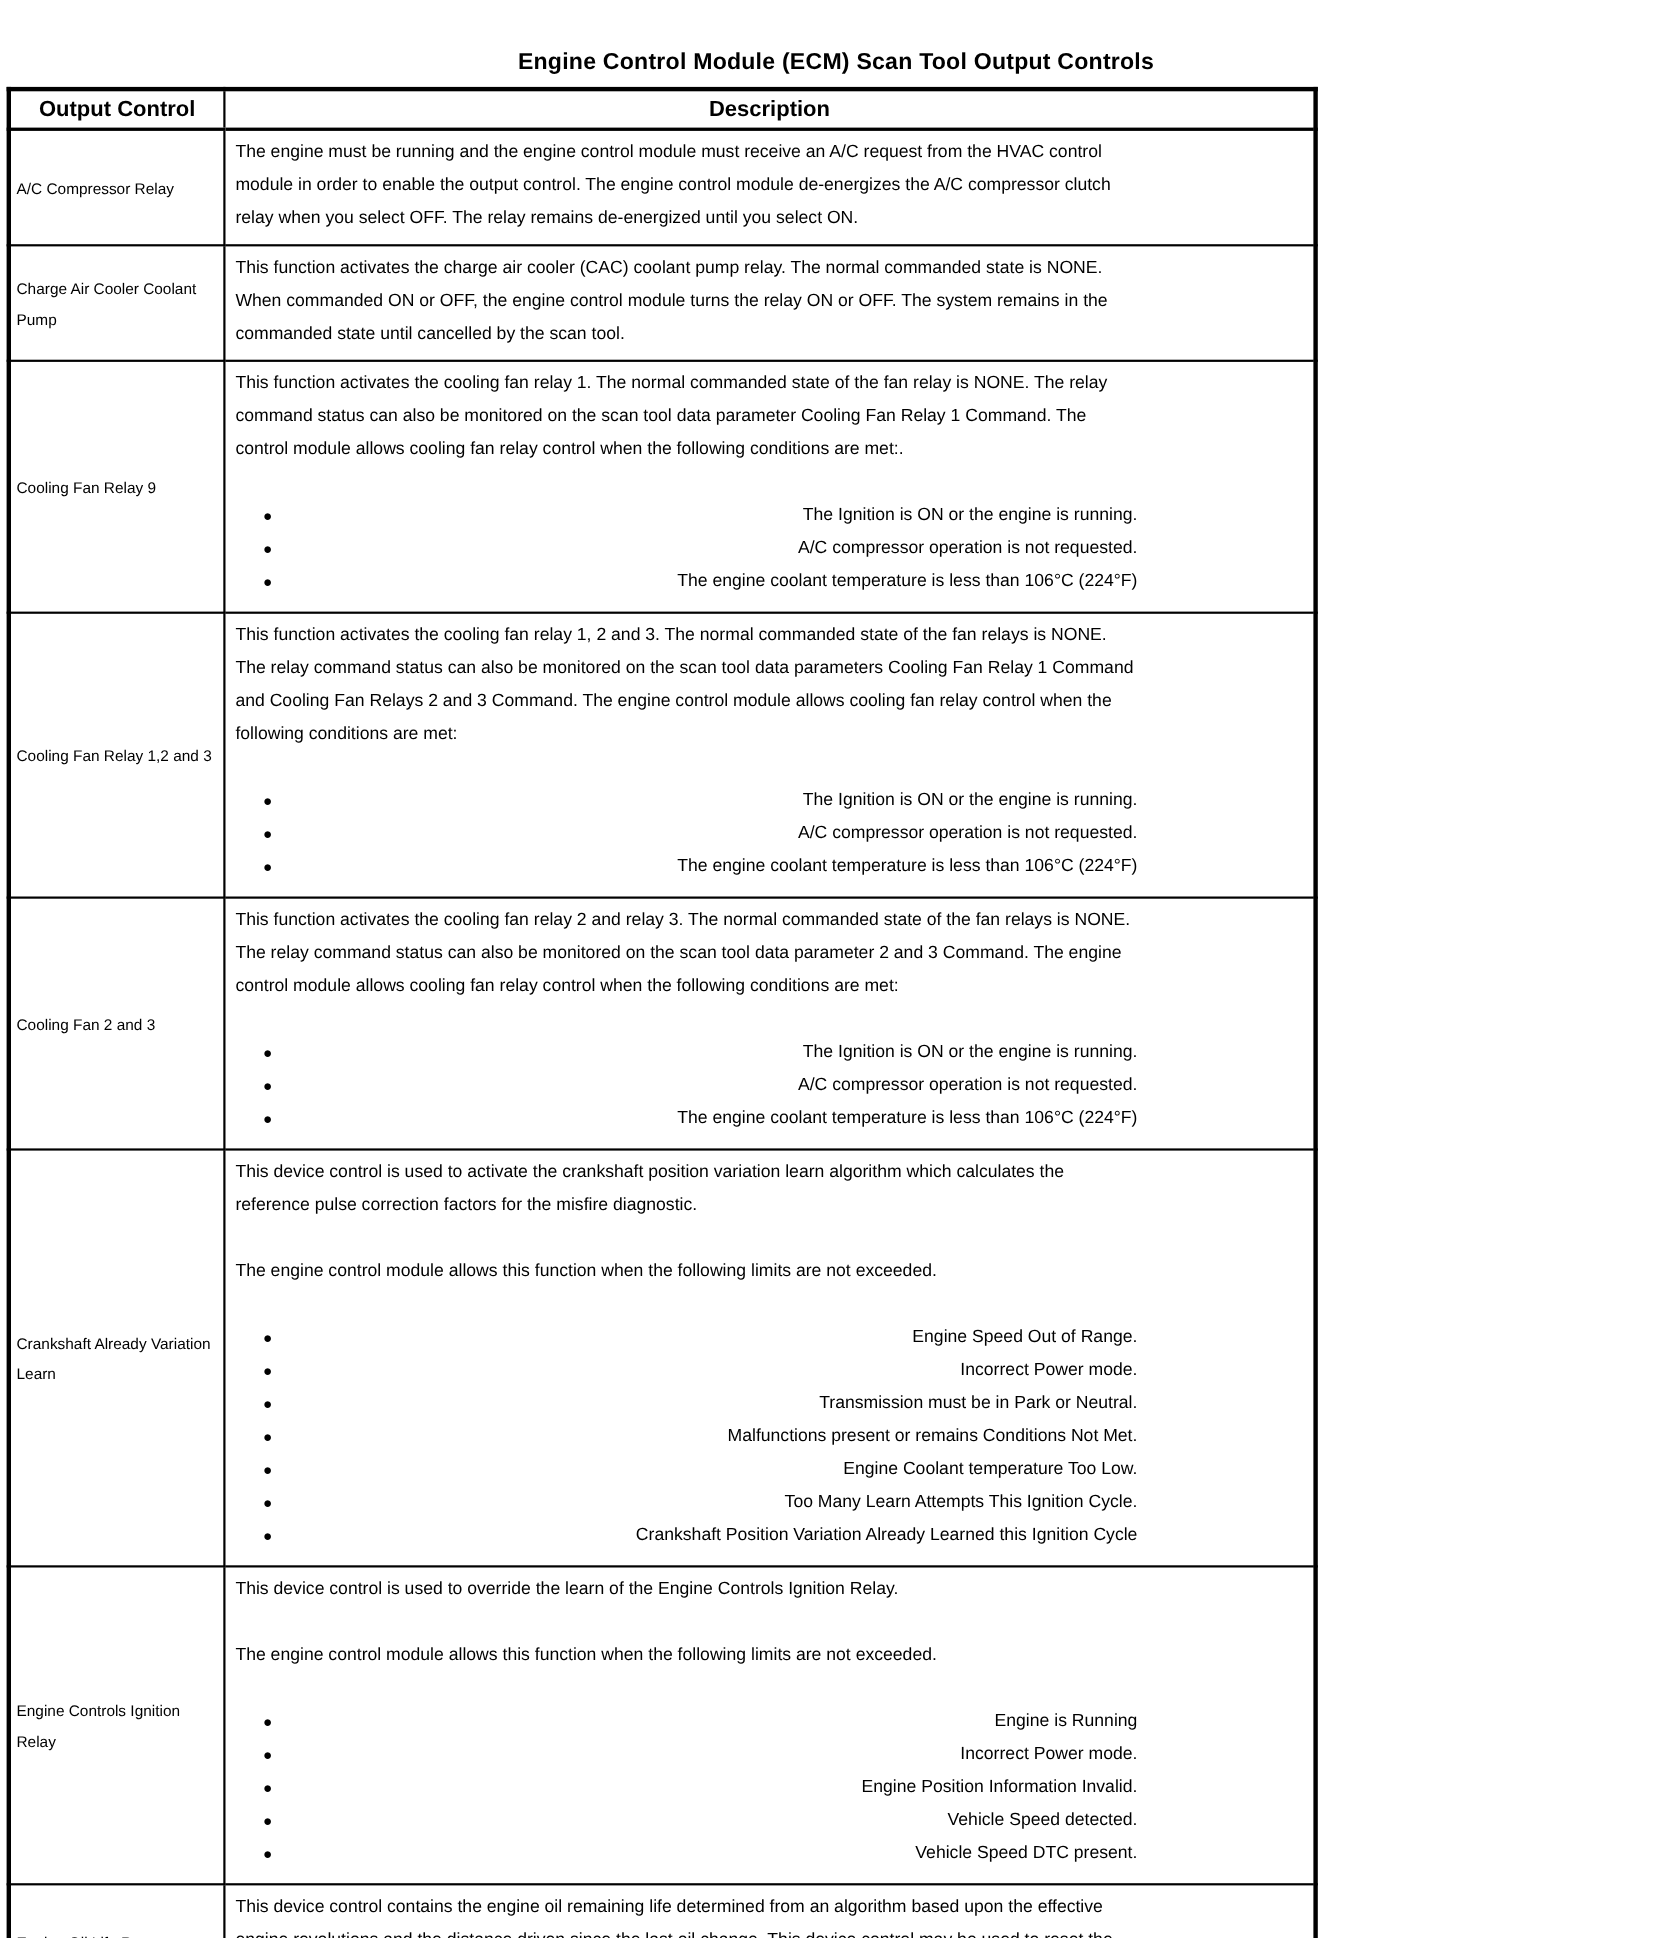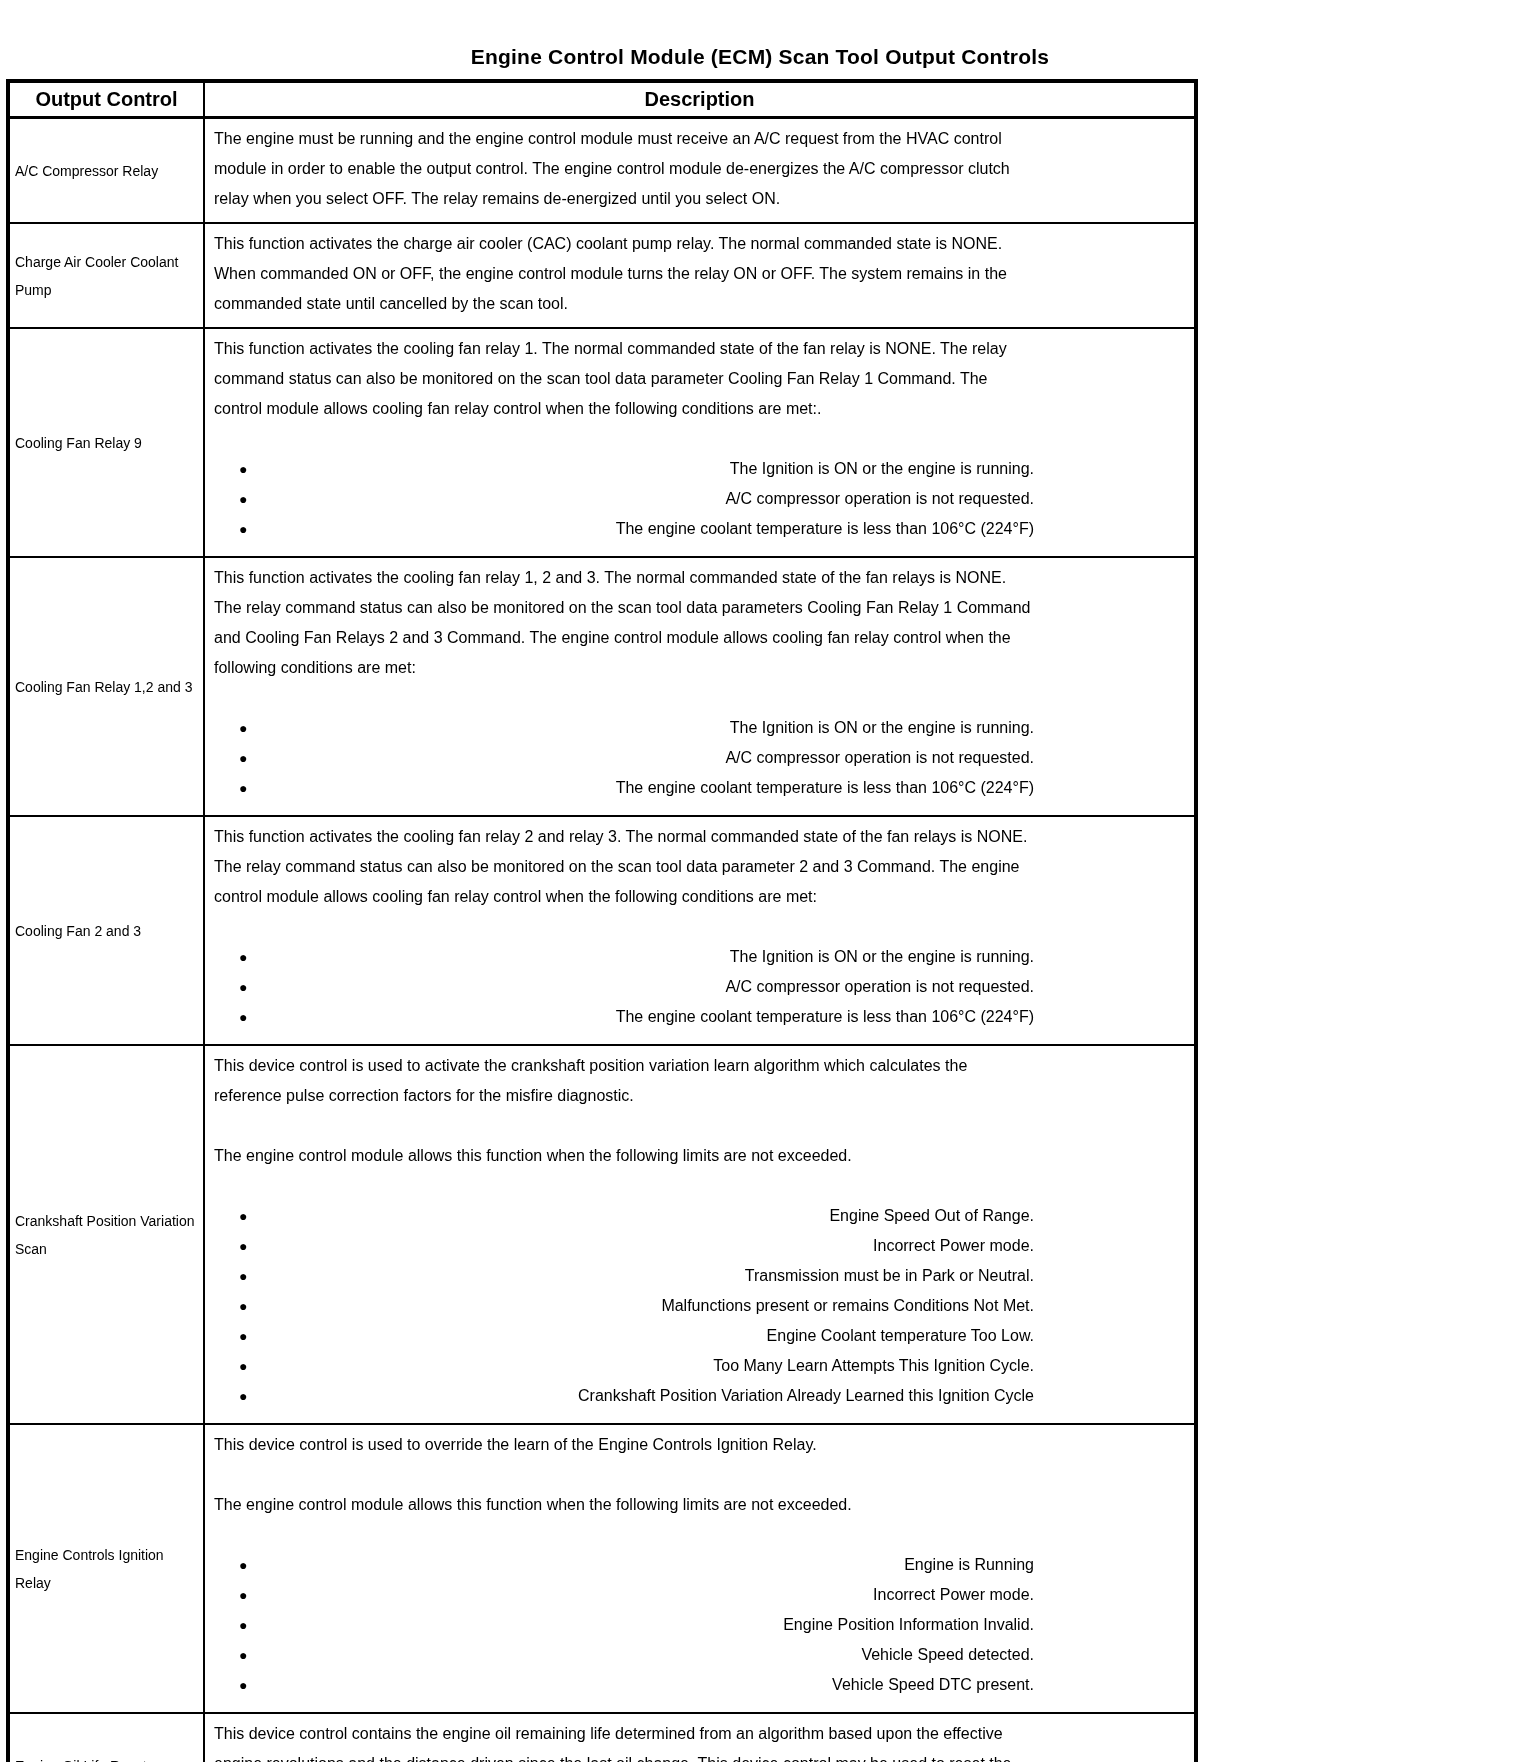--- a/index.html
+++ b/index.html
@@ -130,21 +130,21 @@
           <td class="desc-cell">
             <p>This function activates the cooling fan relay 2 and relay 3. The normal commanded state of the fan relays is NONE. The relay command status can also be monitored on the scan tool data parameter 2 and 3 Command. The engine control module allows cooling fan relay control when the following conditions are met:</p>
             <ul>
               <li>The Ignition is ON or the engine is running.</li>
               <li>A/C compressor operation is not requested.</li>
               <li>The engine coolant temperature is less than 106°C (224°F)</li>
             </ul>
           </td>
         </tr>
         <tr>
-          <td class="control-cell">Crankshaft Position Variation Scan</td>
+          <td class="control-cell">Crankshaft Already Variation Learn</td>
           <td class="desc-cell">
             <p>This device control is used to activate the crankshaft position variation learn algorithm which calculates the reference pulse correction factors for the misfire diagnostic.</p>
             <p>The engine control module allows this function when the following limits are not exceeded.</p>
             <ul>
               <li>Engine Speed Out of Range.</li>
               <li>Incorrect Power mode.</li>
               <li>Transmission must be in Park or Neutral.</li>
               <li>Malfunctions present or remains Conditions Not Met.</li>
               <li>Engine Coolant temperature Too Low.</li>
               <li>Too Many Learn Attempts This Ignition Cycle.</li>

